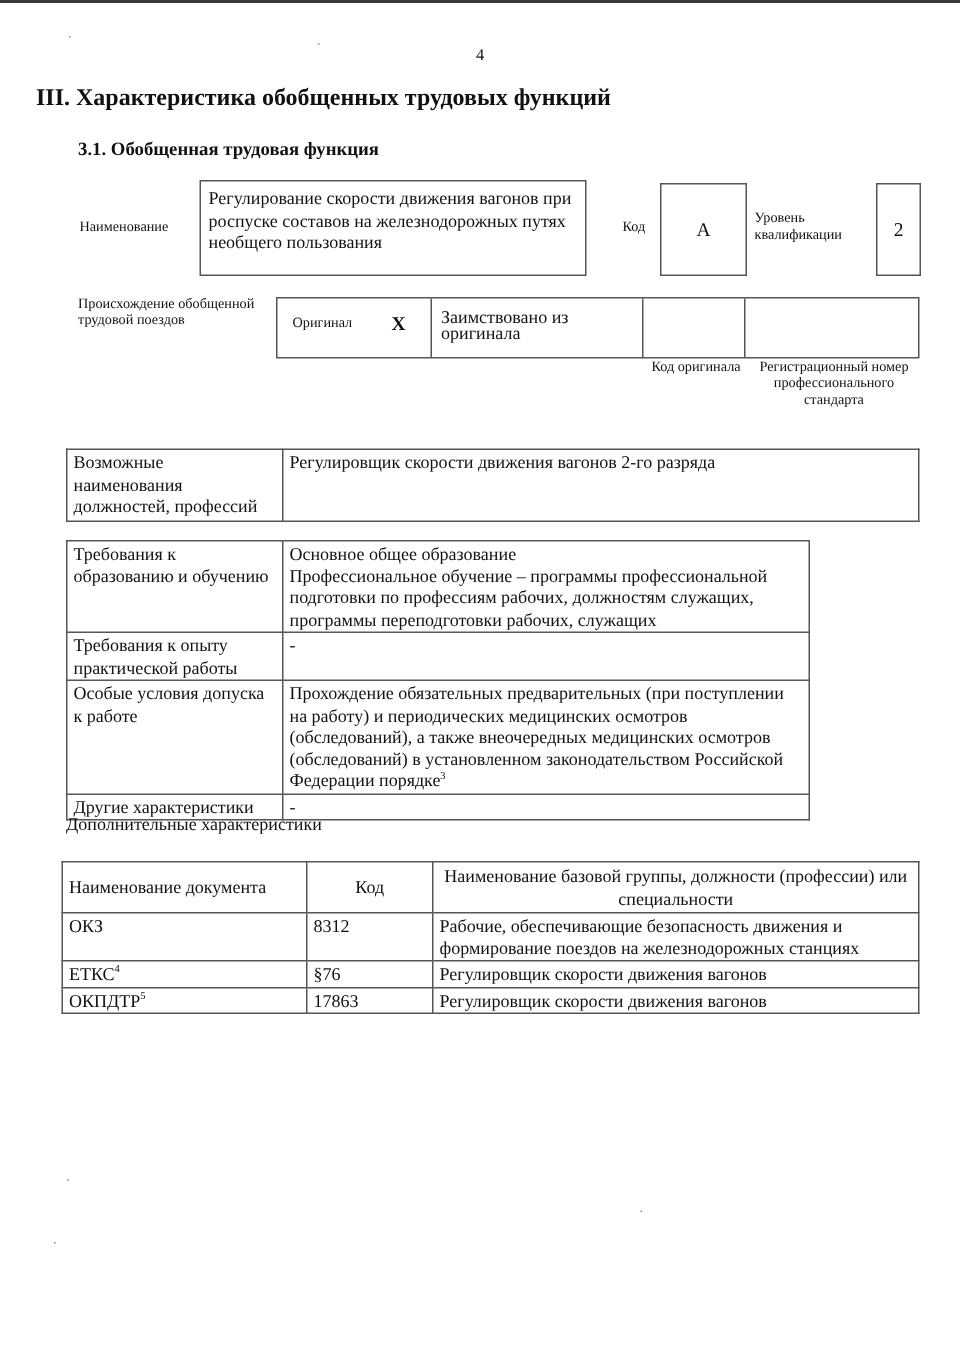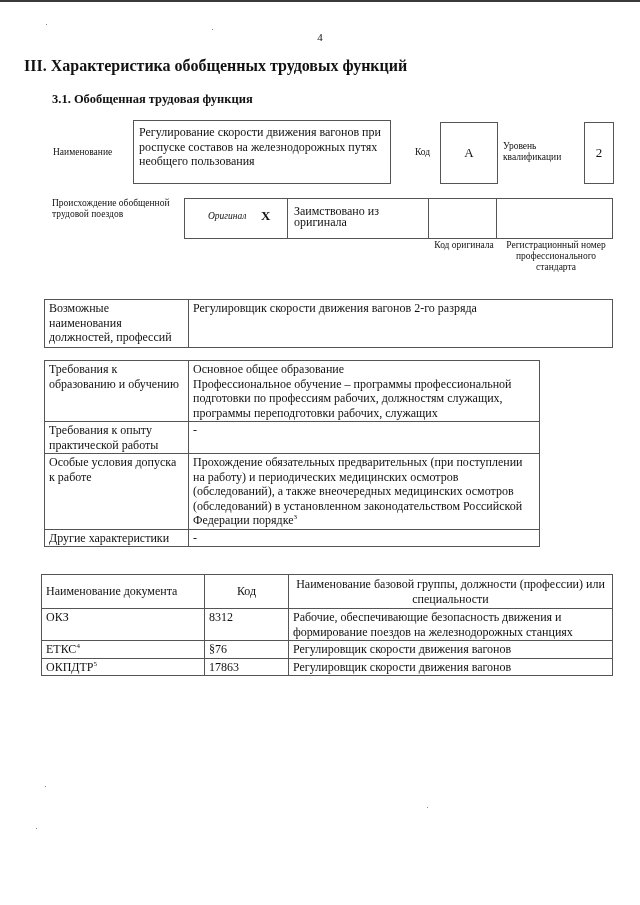--- a/index.html
+++ b/index.html
@@ -28,21 +28,21 @@
 
     
     .origin-label { left: 52px; top: 198px; width: 120px; }
     .origin-table { position: absolute; left: 184px; top: 198px; width: 429px; height: 41px; border: 1px solid #555; display: flex; }
     .origin-table .cell { border-right: 1px solid #555; height: 100%; position: relative; }
     .origin-table .cell:last-child { border-right: none; }
     .oc1 { width: 103px; }
     .oc2 { width: 141px; }
     .oc3 { width: 68px; }
     .oc4 { flex: 1; }
-    .original-text { position: absolute; left: 23px; top: 12px; font-size: 9.5px; font-style: italic; }
+    .original-text { position: absolute; left: 10px; top: 12px; font-size: 9.5px; }
     .original-mark { position: absolute; left: 76px; top: 9px; font-size: 13px; font-weight: bold; }
     .borrowed-text { position: absolute; left: 6px; top: 7px; font-size: 12px; line-height: 11px; }
     .under-code { left: 430px; top: 240px; width: 68px; text-align: center; }
     .under-reg { left: 500px; top: 240px; width: 112px; text-align: center; }
 
     
     table.doc { position: absolute; border-collapse: collapse; font-size: 12px; line-height: 14.5px; }
     table.doc td, table.doc th { border: 1px solid #555; vertical-align: top; padding: 1px 4px; font-weight: normal; text-align: left; }
     .positions-table { left: 44px; top: 299px; width: 569px; }
     .positions-table td.l { width: 144px; height: 48px; }
@@ -122,20 +122,21 @@
       <td class="l">Особые условия допуска к работе</td>
       <td><span>Прохождение обязательных предварительных (при поступлении на работу) и периодических медицинских осмотров (обследований), а также внеочередных медицинских осмотров (обследований) в установленном законодательством Российской Федерации порядке</span><sup>3</sup></td>
     </tr>
     <tr style="height:16px;">
       <td class="l">Другие характеристики</td>
       <td>-</td>
     </tr>
   </tbody>
     </table>
 
+  <div class="abs extra-title">Дополнительные характеристики</div>
   <table class="doc extra-table">
     <tbody>
         <tr style="height:29px;">
       <th class="c1">Наименование документа</th>
       <th class="c2">Код</th>
       <th>Наименование базовой группы, должности (профессии) или специальности</th>
     </tr>
     <tr>
       <td><span>ОКЗ</span><sup></sup></td>
       <td>8312</td>

